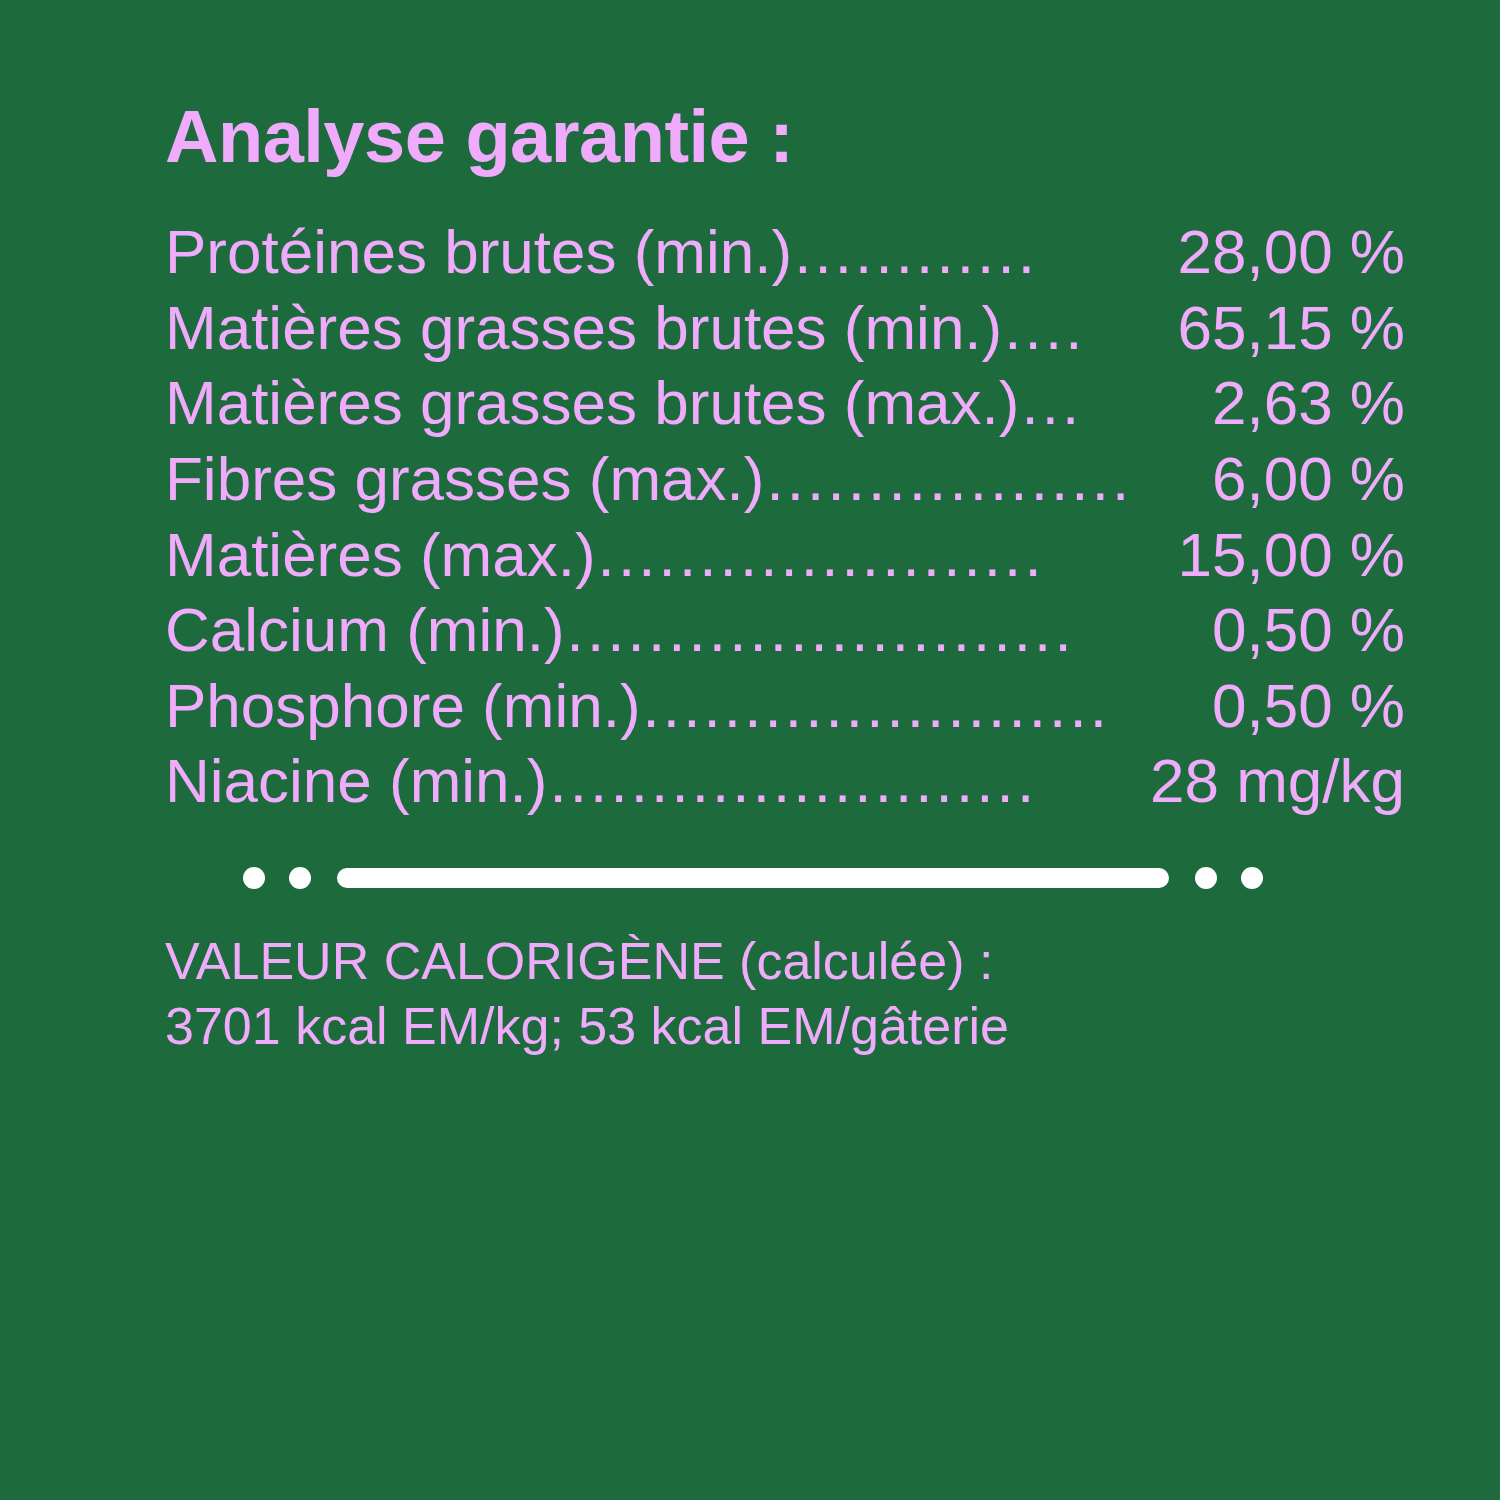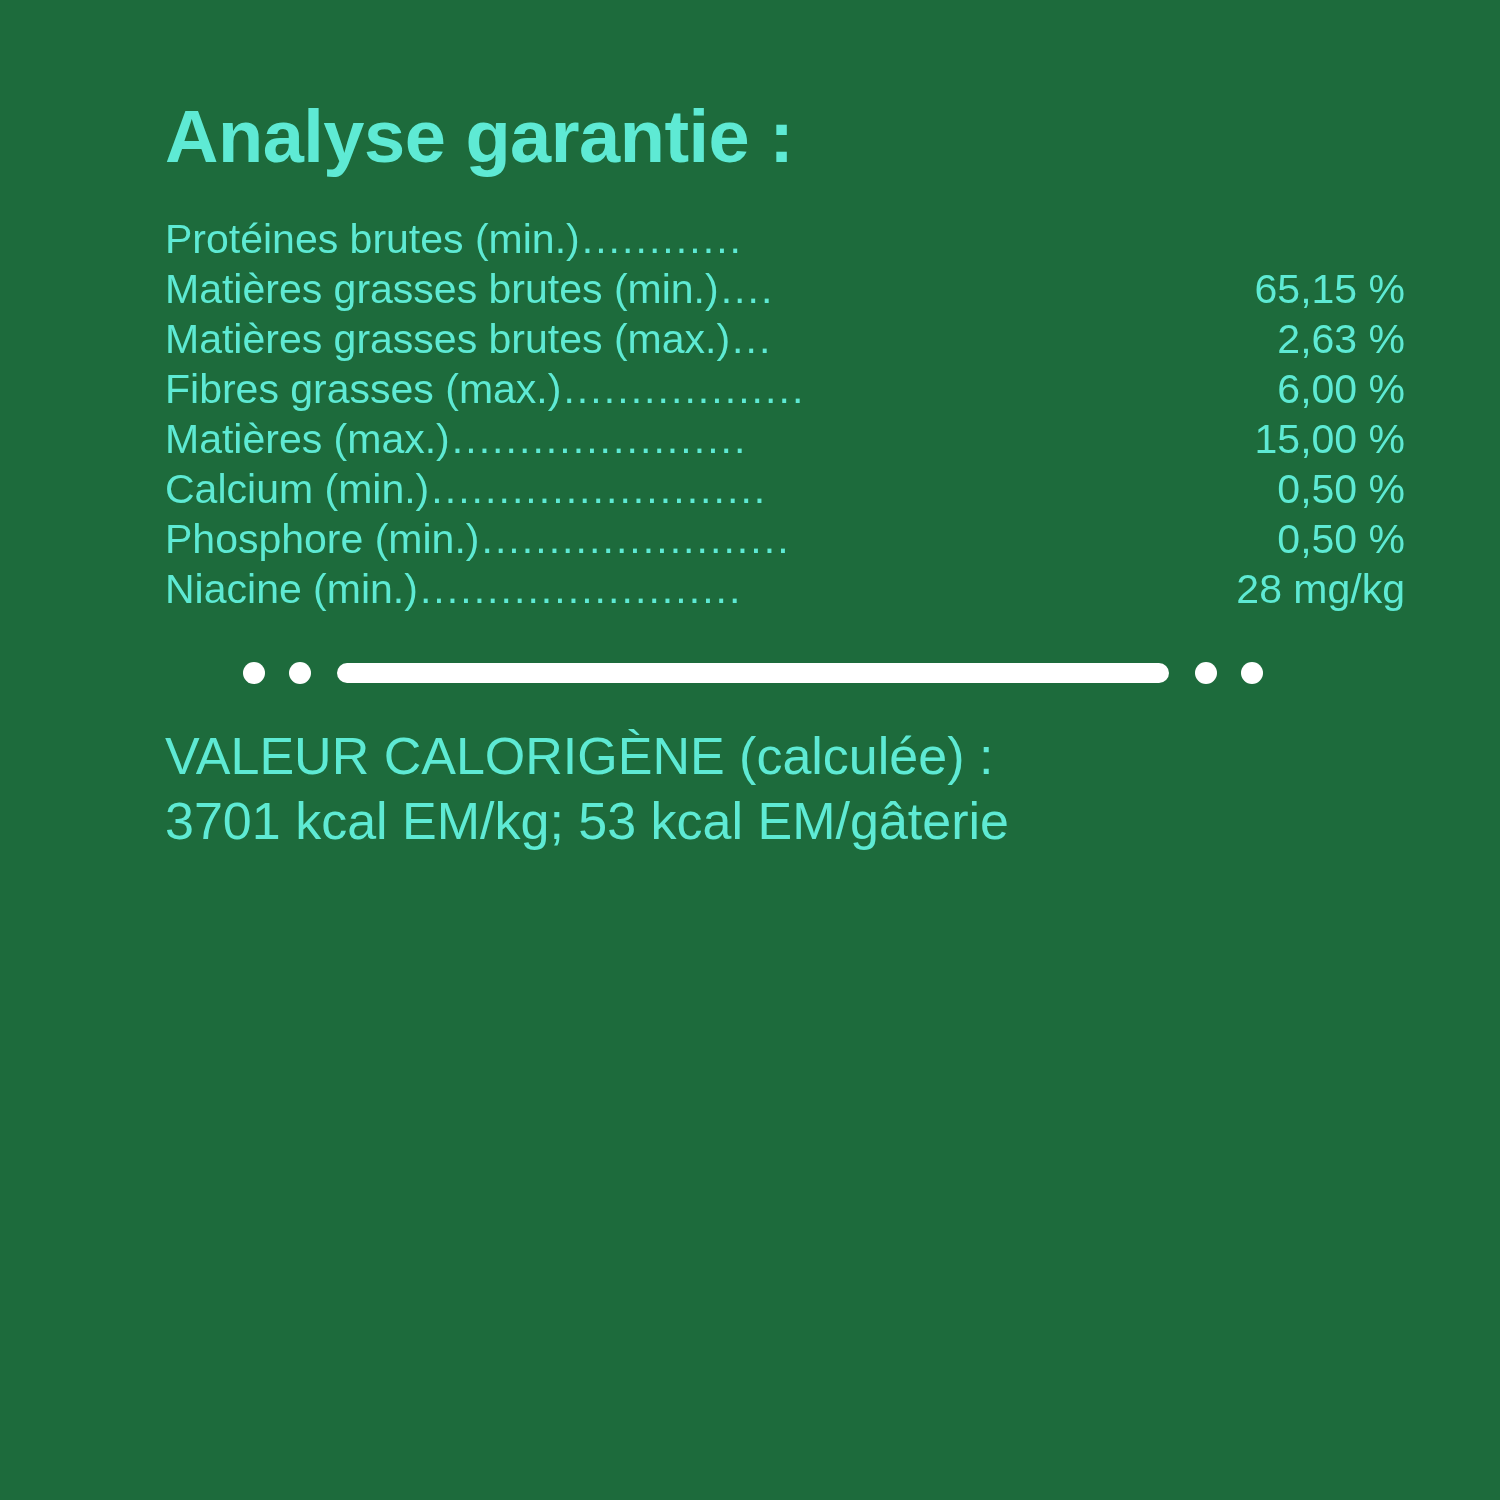--- a/index.html
+++ b/index.html
@@ -12,38 +12,38 @@
     background: #1d6b3c;
     font-family: "Liberation Sans", sans-serif;
     overflow: hidden;
   }
   .panel {
     position: relative;
     width: 1500px;
     height: 1500px;
     box-sizing: border-box;
     padding: 70px 95px 0 165px;
-    color: #5eead4;
+    color: #f0abfc;
   }
   .title {
     font-size: 74px;
     font-weight: bold;
     letter-spacing: -0.5px;
     line-height: 1.0;
     margin: 30px 0 40px 0;
   }
   .analysis-list {
     margin: 0;
     padding: 0;
     list-style: none;
   }
   .row {
     display: flex;
     align-items: baseline;
-    font-size: 41px;
+    font-size: 62px;
     line-height: 1.22;
     white-space: nowrap;
   }
   .row .label {
     flex: 0 0 auto;
   }
   .row .dots {
     flex: 1 1 auto;
     overflow: hidden;
     white-space: nowrap;
@@ -91,20 +91,21 @@
 <body>
 
 <div class="panel">
 
   <h1 class="title">Analyse garantie :</h1>
 
   <ul class="analysis-list">
     <li class="row">
       <span class="label">Protéines brutes (min.)</span>
       <span class="dots">............</span>
+      <span class="value">28,00 %</span>
     </li>
     <li class="row">
       <span class="label">Matières grasses brutes (min.)</span>
       <span class="dots">....</span>
       <span class="value">65,15 %</span>
     </li>
     <li class="row">
       <span class="label">Matières grasses brutes (max.)</span>
       <span class="dots">...</span>
       <span class="value">2,63 %</span>

